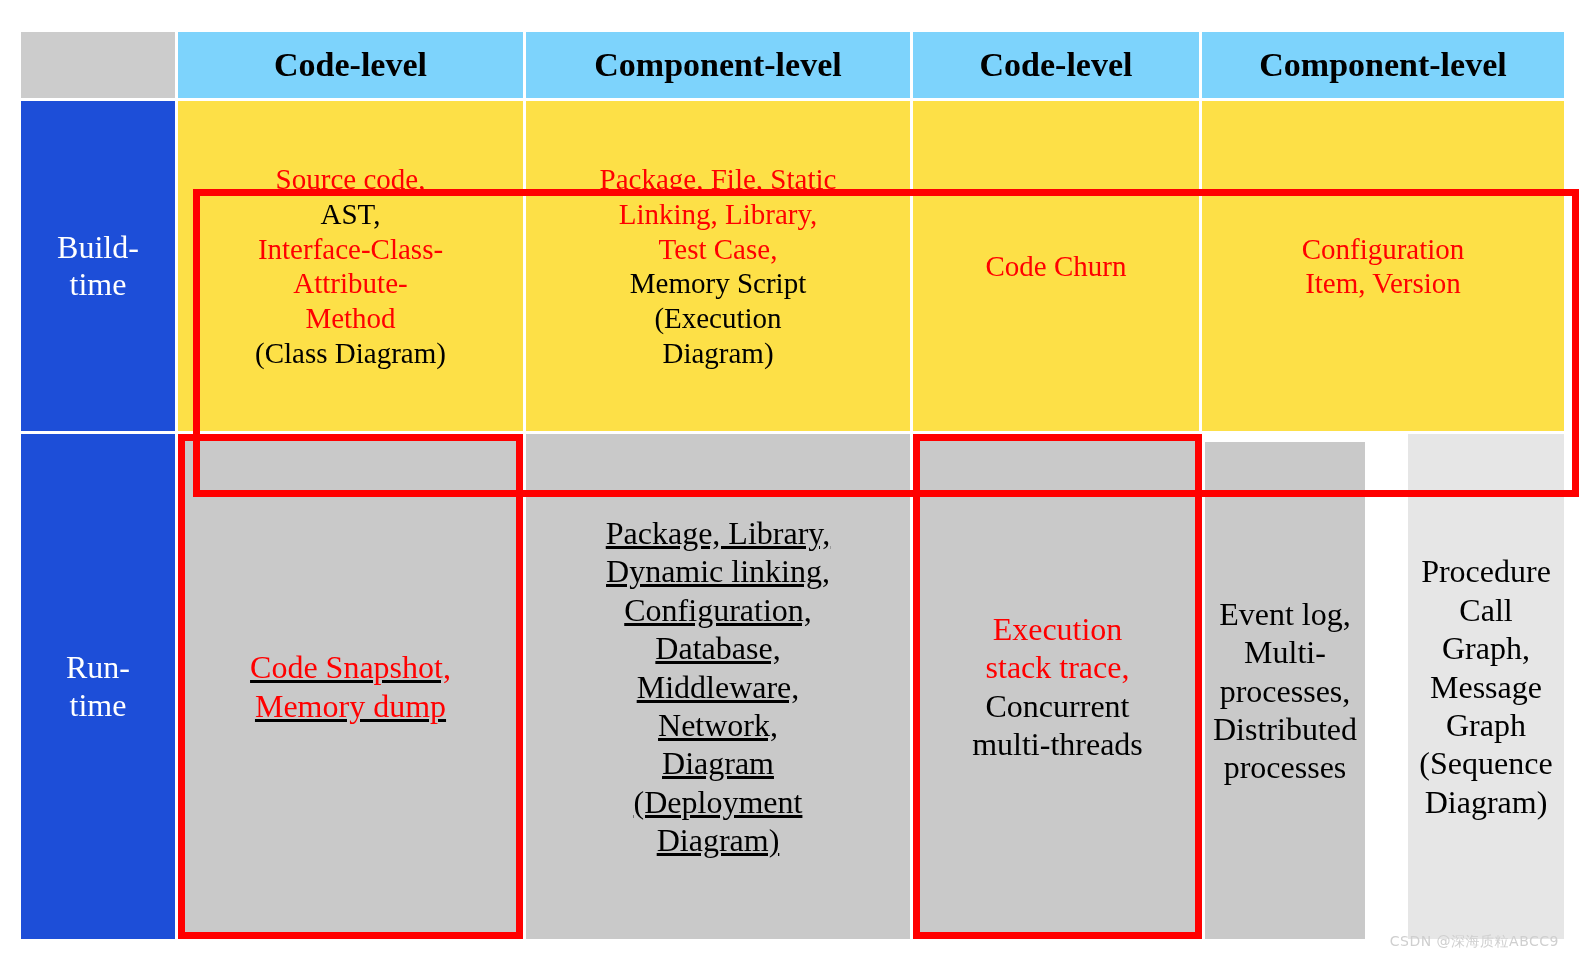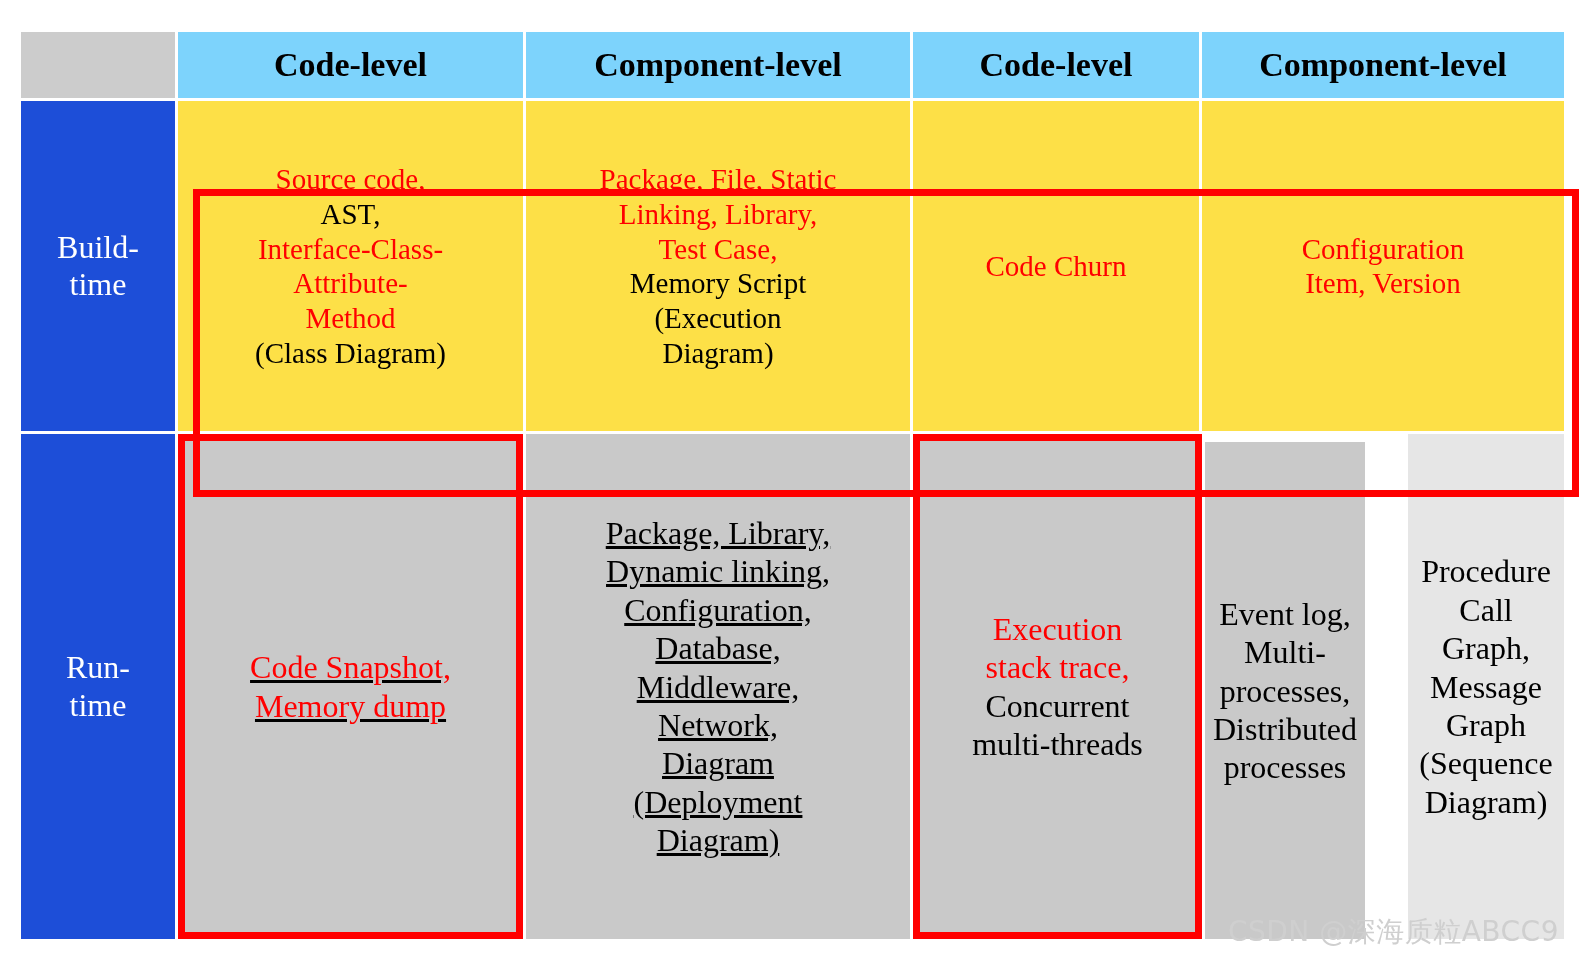--- a/index.html
+++ b/index.html
@@ -109,21 +109,21 @@
   }
   .sub.light{ background:#e6e6e6; }
   .sub.col-a{ flex:0 0 289px; }
   .sub.col-b{ flex:1 1 auto;margin-top:8px; }
   .subwrap-full{ width:100%;margin-left:40px; }
   
   #watermark{
     position:absolute;
     right:20px; bottom:6px;
     color:#cfcfcf;
-    font-size:28px;
+    font-size:14px;
     font-family:"DejaVu Sans","Liberation Sans",sans-serif;
     letter-spacing:.5px;
     white-space:nowrap;
     z-index:9;
   }
   .nowrapline{ display:block; }
 </style>
 </head>
 <body>
 

